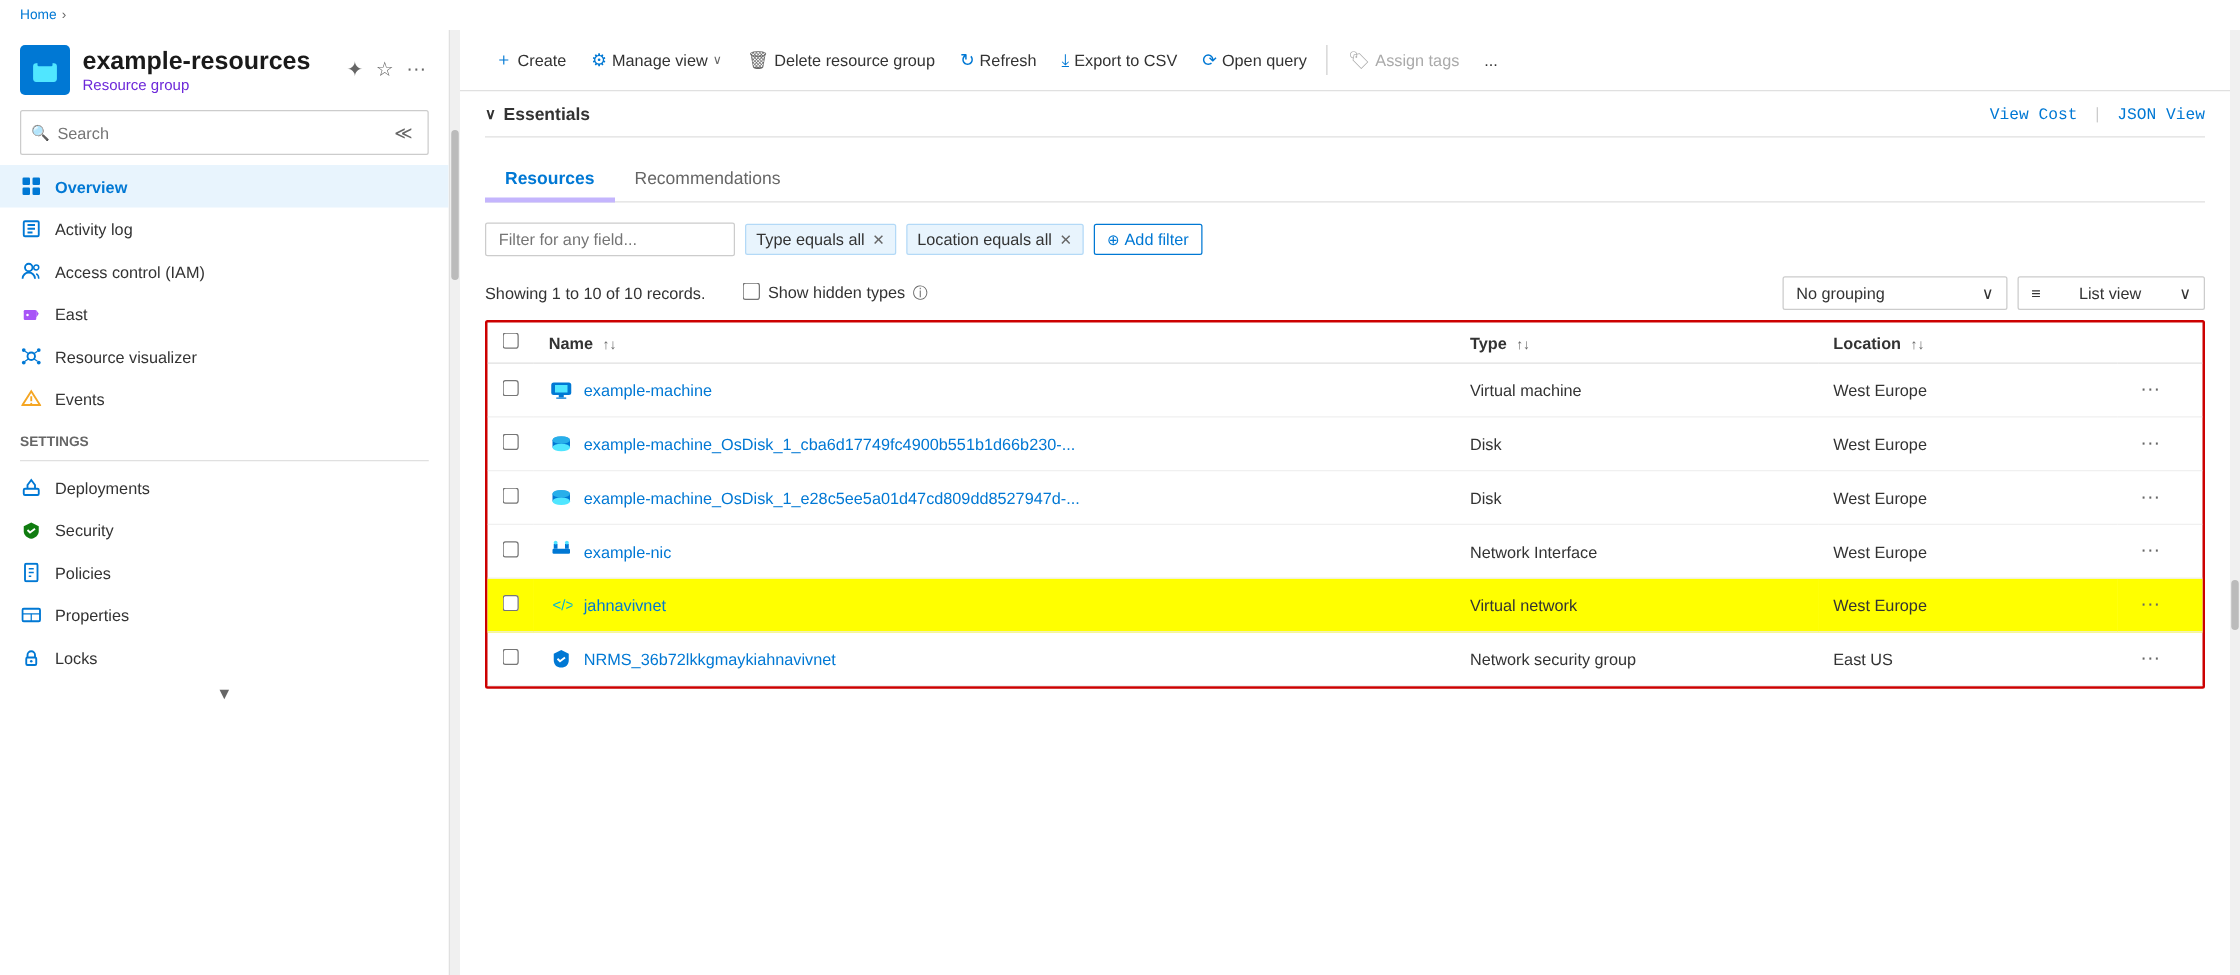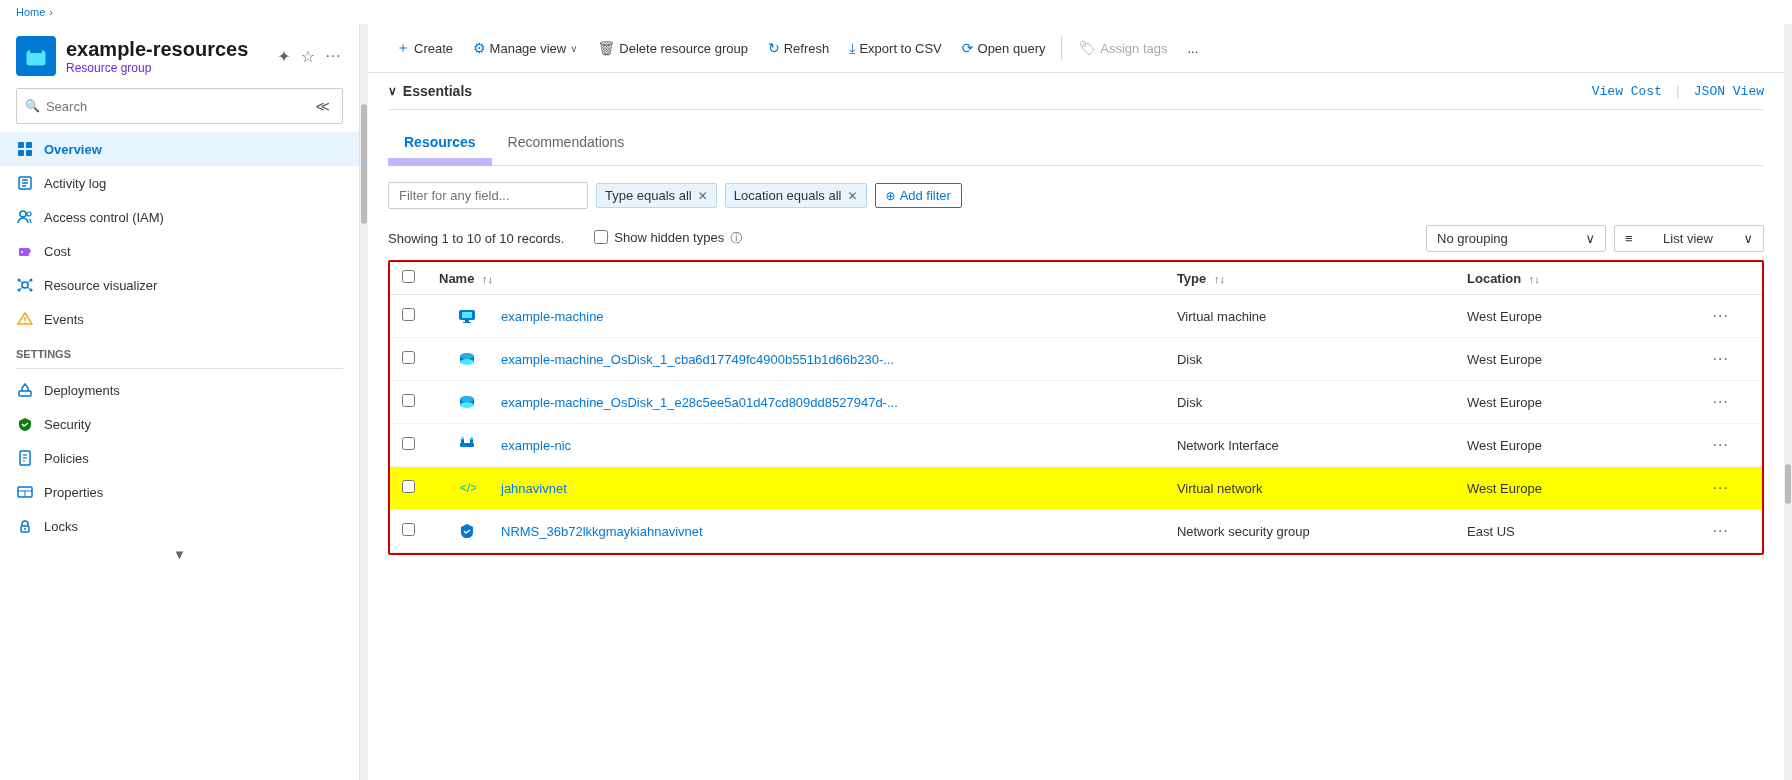--- a/index.html
+++ b/index.html
@@ -57,21 +57,21 @@
     .essentials-bar { display: flex; align-items: center; justify-content: space-between; padding: 10px 0; border-bottom: 1px solid #e0e0e0; }
     .essentials-left { display: flex; align-items: center; gap: 6px; font-size: 14px; font-weight: 600; cursor: pointer; }
     .essentials-chevron { font-size: 12px; }
     .essentials-links { display: flex; align-items: center; gap: 12px; font-family: Liberation Mono, monospace; }
     .essentials-link { color: #0078d4; font-size: 13px; cursor: pointer; text-decoration: none; }
     .essentials-pipe { color: #ccc; }
     
     
     .tabs { display: flex; gap: 0; padding-top: 16px; border-bottom: 1px solid #e0e0e0; }
     .tab { padding: 8px 16px; cursor: pointer; font-size: 14px; color: #666; border-bottom: 2px solid transparent; margin-bottom: -1px; }
-    .tab.active { color: #0078d4; border-bottom: 8px solid #c4b5fd; font-weight: 600; }
+    .tab.active { color: #0078d4; border-bottom: 4px solid #c4b5fd; font-weight: 600; }
     
     
     .filters-row { display: flex; align-items: center; gap: 8px; padding: 16px 0 8px; }
     .filter-input { border: 1px solid #ccc; border-radius: 2px; padding: 5px 10px; font-size: 13px; width: 200px; outline: none; color: #999; }
     .filter-tag { display: flex; align-items: center; gap: 6px; background: #e8f4fd; border: 1px solid #b3d9f7; border-radius: 2px; padding: 4px 8px; font-size: 13px; }
     .filter-tag .x-btn { background: none; border: none; cursor: pointer; color: #666; font-size: 12px; padding: 0; }
     .add-filter-btn { display: flex; align-items: center; gap: 4px; background: none; border: 1px solid #0078d4; border-radius: 2px; padding: 4px 10px; color: #0078d4; font-size: 13px; cursor: pointer; }
     
     
     .records-row { display: flex; align-items: center; gap: 30px; padding: 8px 0; }
@@ -83,21 +83,21 @@
     .list-view-select { display: flex; align-items: center; gap: 4px; border: 1px solid #ccc; border-radius: 2px; padding: 5px 10px; font-size: 13px; cursor: pointer; background: #fff; min-width: 150px; justify-content: space-between; }
     
     
     .resources-table { width: 100%; border-collapse: collapse; }
     .resources-table th { text-align: left; padding: 8px 12px; border-bottom: 1px solid #e0e0e0; font-size: 13px; font-weight: 600; color: #333; white-space: nowrap; }
     .resources-table th .sort-icon { color: #666; font-size: 11px; margin-left: 4px; }
     .resources-table td { padding: 10px 12px; border-bottom: 1px solid #f0f0f0; font-size: 13px; vertical-align: middle; }
     
     .resource-link { color: #0078d4; text-decoration: none; cursor: pointer; }
     
-    .resource-name-cell { display: flex; align-items: center; gap: 24px; margin-left: 18px; }
+    .resource-name-cell { display: flex; align-items: center; gap: 8px; }
     .resource-type-icon { width: 20px; height: 20px; border-radius: 2px; display: flex; align-items: center; justify-content: center; font-size: 14px; flex-shrink: 0; }
     .more-btn { background: none; border: none; cursor: pointer; color: #666; font-size: 16px; padding: 2px 6px; }
     
     
     .table-wrapper { border: 2px solid #cc0000; border-radius: 2px; overflow: hidden; }
     
     .col-checkbox { width: 40px; }
     .col-name { width: 55%; }
     .col-type { width: 22%; }
     .col-location { width: 18%; }
@@ -179,21 +179,21 @@
           <span>Access control (IAM)</span>
         </div>
         <div class="sidebar-nav-item">
           <span class="nav-icon">
             <svg width="16" height="16" viewBox="0 0 16 16">
                 <rect x="2" y="5" width="10" height="8" rx="1" fill="#a855f7"></rect>
                 <polygon points="12,5 14,8 12,11" fill="#a855f7"></polygon>
                 <circle cx="5" cy="9" r="1" fill="white"></circle>
               </svg>
           </span>
-          <span>Cost</span>
+          <span>East</span>
         </div>
         <div class="sidebar-nav-item">
           <span class="nav-icon">
             <svg width="16" height="16" viewBox="0 0 16 16">
                 <circle cx="8" cy="8" r="3" fill="none" stroke="#0078d4" stroke-width="1.5"></circle>
                 <circle cx="2" cy="3" r="1.5" fill="#0078d4"></circle>
                 <circle cx="14" cy="3" r="1.5" fill="#0078d4"></circle>
                 <circle cx="2" cy="13" r="1.5" fill="#0078d4"></circle>
                 <circle cx="14" cy="13" r="1.5" fill="#0078d4"></circle>
                 <line x1="3" y1="4" x2="6" y2="6" stroke="#0078d4" stroke-width="1"></line>

